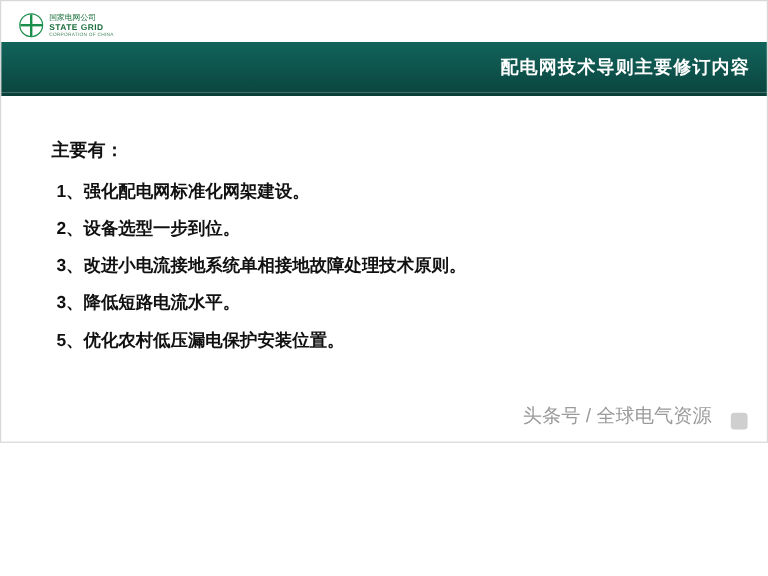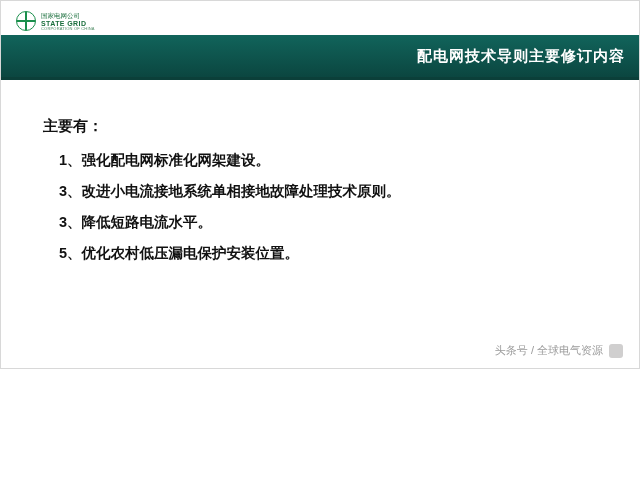--- a/index.html
+++ b/index.html
@@ -154,33 +154,33 @@
   .list {
     margin: 0;
     padding: 0;
     list-style: none;
   }
   .list li {
     font-size: 14.5px;
     font-weight: bold;
     color: #111111;
     line-height: 31px;
-    margin-left: 28px;
+    margin-left: 16px;
     white-space: nowrap;
   }
   
   .watermark {
     position: absolute;
     right: 16px;
     bottom: 10px;
-    font-size: 11px;
+    font-size: 16px;
     color: #9b9b9b;
     display: flex;
     align-items: flex-end;
-    gap: 6px;
+    gap: 16px;
   }
   .wm-badge {
     width: 14px;
     height: 14px;
     border-radius: 3px;
     background: #d0cfcf;
     display: inline-block;
   }
 </style>
 </head>
@@ -201,20 +201,21 @@
 
   <div class="header-band"></div>
   <div class="header-title">配电网技术导则主要修订内容</div>
 
   <div class="content">
 
     <div class="sub-head">主要有：</div>
 
     <ul class="list">
       <li>1、强化配电网标准化网架建设。</li>
+      <li>2、设备选型一步到位。</li>
       <li>3、改进小电流接地系统单相接地故障处理技术原则。</li>
       <li>3、降低短路电流水平。</li>
       <li>5、优化农村低压漏电保护安装位置。</li>
     </ul>
   </div>
 
   <div class="watermark">
     <span>头条号 / 全球电气资源</span>
     <span class="wm-badge"></span>
   </div>

